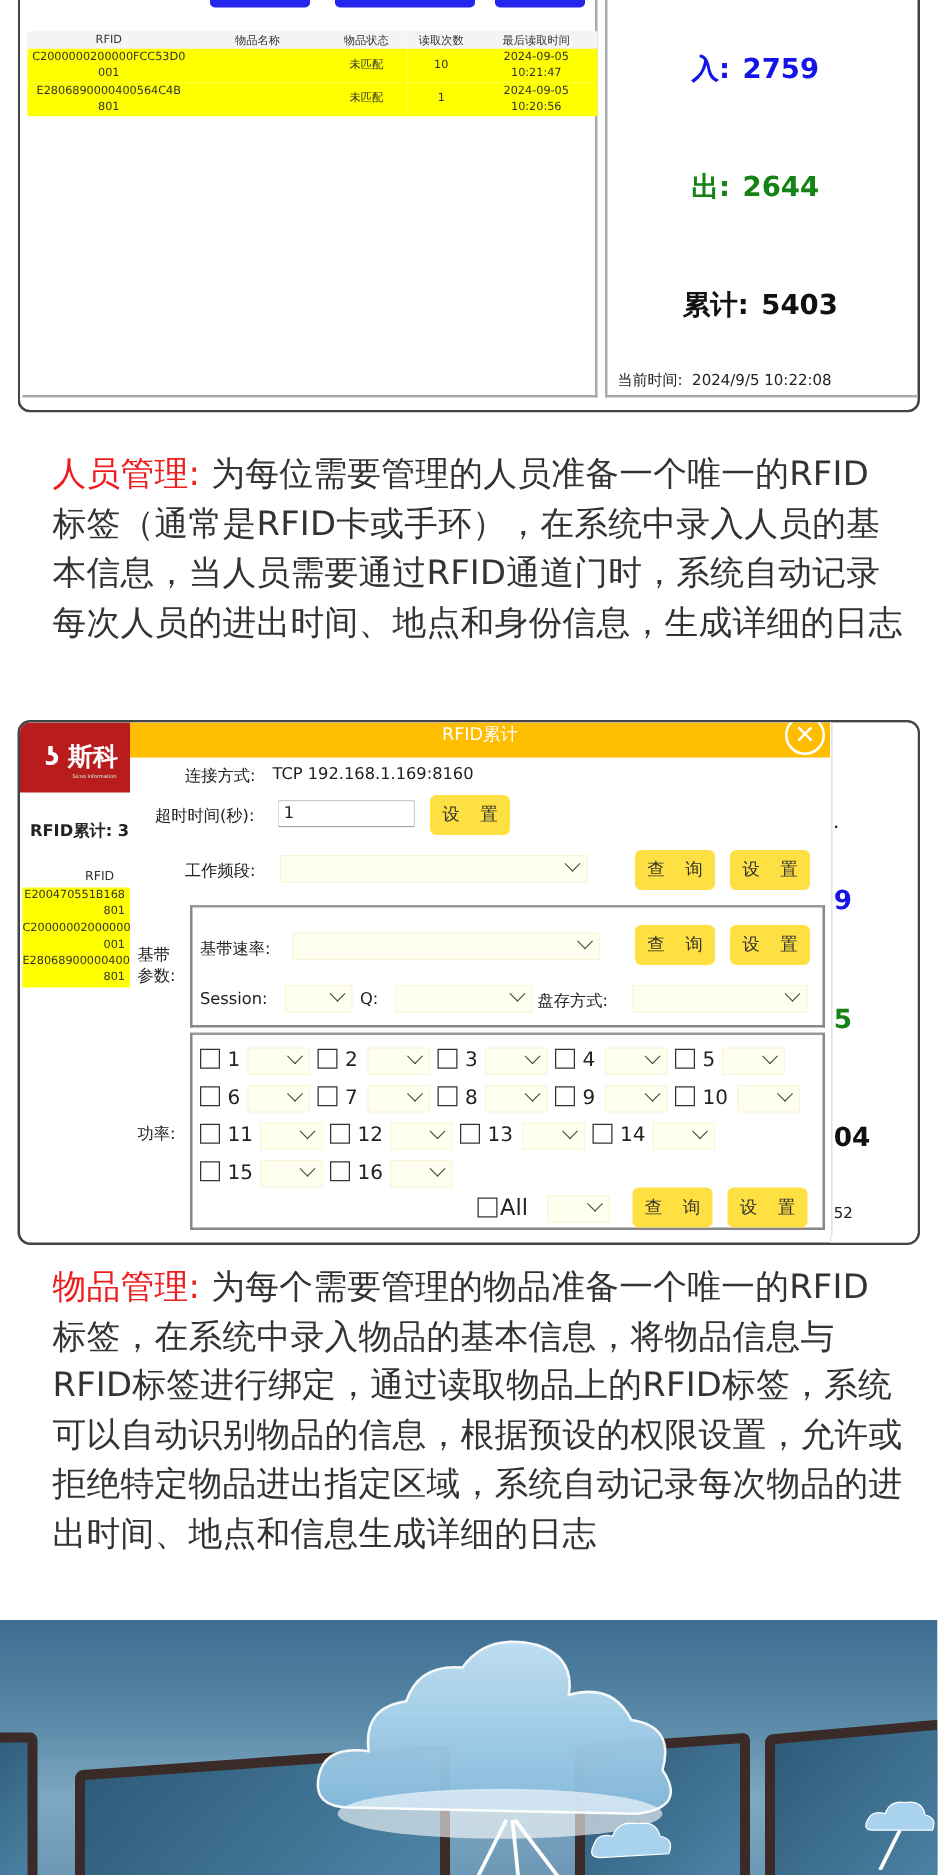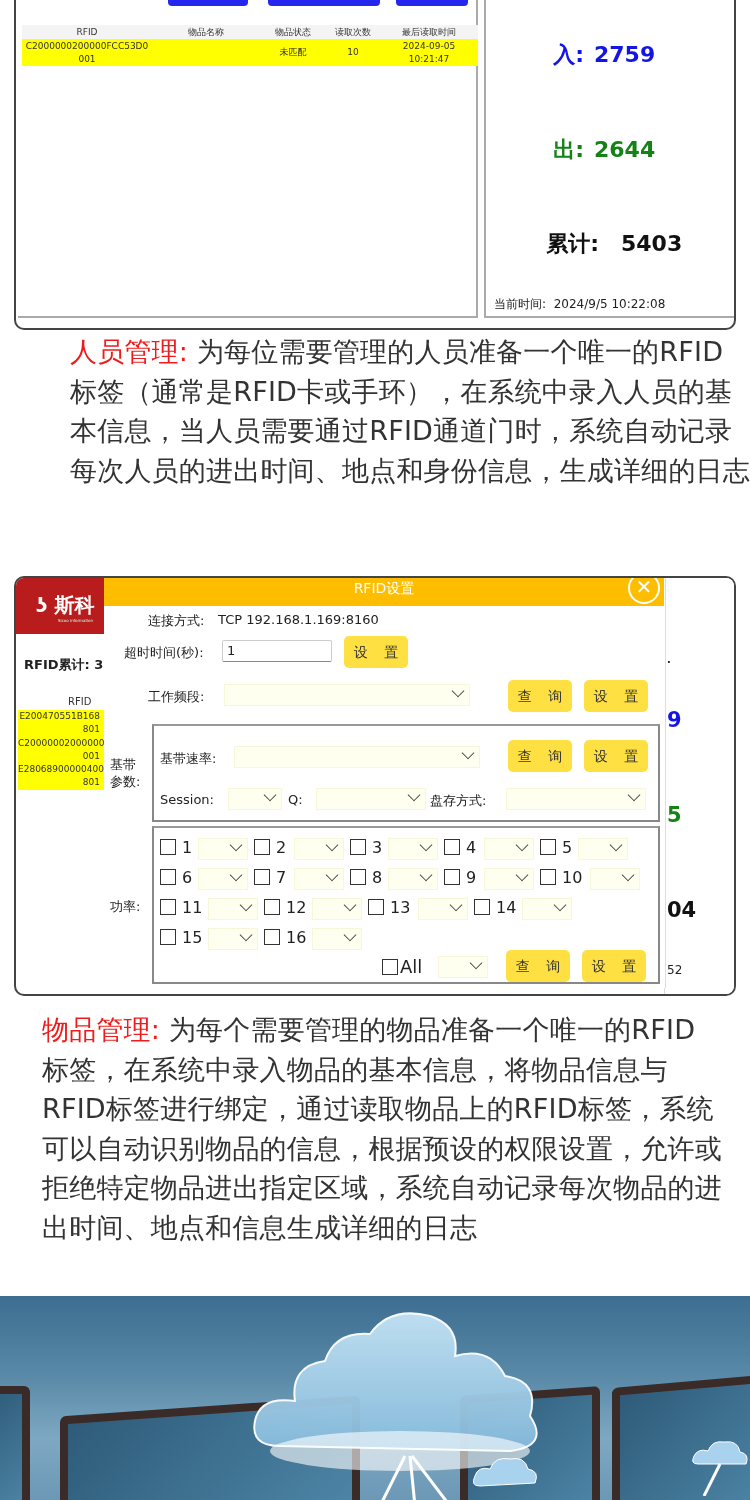--- a/index.html
+++ b/index.html
@@ -77,43 +77,50 @@
         </tr>
       </thead>
       <tbody>
         <tr>
           <td class="rfid"><span>C2000000200000FCC53D0</span><br><span>001</span></td>
           <td></td>
           <td>未匹配</td>
           <td>10</td>
           <td><span>2024-09-05</span><br><span>10:21:47</span></td>
         </tr>
+        <tr>
+          <td class="rfid"><span>E2806890000400564C4B</span><br><span>801</span></td>
+          <td></td>
+          <td>未匹配</td>
+          <td>1</td>
+          <td><span>2024-09-05</span><br><span>10:20:56</span></td>
+        </tr>
       </tbody>
     </table>
   </div>
 
   <div class="p1-right">
 
     <div class="stat" style="left:0;top:50px;color:#1414e6;">
       <span class="lbl">入:</span><span>2759</span>
     </div>
     <div class="stat" style="left:0;top:145px;color:#148214;">
       <span class="lbl">出:</span><span>2644</span>
     </div>
     <div class="stat" style="left:0;top:239px;color:#111;">
-      <span class="lbl" style="width:85px;margin-right:22px;">累计:</span><span>5403</span>
+      <span class="lbl" style="width:85px;margin-right:10px;">累计:</span><span>5403</span>
     </div>
     <div class="cur-time">
       <span>当前时间:</span>&nbsp;
       <span>2024/9/5 10:22:08</span>
     </div>
   </div>
 </div>
 
-<div class="para" style="top:332px;margin-left:28px;">
+<div class="para" style="top:360px;">
   <span class="hl">人员管理:</span>
   <span>为每位需要管理的人员准备一个唯一的RFID标签（通常是RFID卡或手环），在系统中录入人员的基本信息，当人员需要通过RFID通道门时，系统自动记录每次人员的进出时间、地点和身份信息，生成详细的日志</span>
 </div>
 
 <div class="panel2">
   <div class="p2-logo-bar">
     <div class="p2-logo">
       <span style="font-size:20px;">ʖ</span>
       <span>斯科</span>
     </div>
@@ -133,21 +140,21 @@
   <div class="p2-right-edge">
     <div class="n" style="top:76px;font-size:10px;">.</div>
     <div class="n" style="top:130px;color:#1414e6;">9</div>
     <div class="n" style="top:225px;color:#148214;">5</div>
     <div class="n" style="top:320px;color:#111;">04</div>
     <div class="n" style="top:385px;font-size:12px;font-weight:normal;">52</div>
   </div>
 
   <div class="dialog">
     <div class="dlg-head">
-      <span>RFID设置</span>
+      <span>RFID累计</span>
       <div class="dlg-close">✕</div>
     </div>
 
     <div class="dlg-text" style="left:44px;top:34px;">连接方式:</div>
     <div class="dlg-text" style="left:114px;top:34px;">TCP   192.168.1.169:8160</div>
 
     <div class="dlg-text" style="left:20px;top:66px;">超时时间(秒):</div>
     <div class="dlg-input" style="left:118px;top:62px;width:110px;">1</div>
     <div class="ybtn" style="left:240px;top:58px;width:64px;">设 置</div>
 

